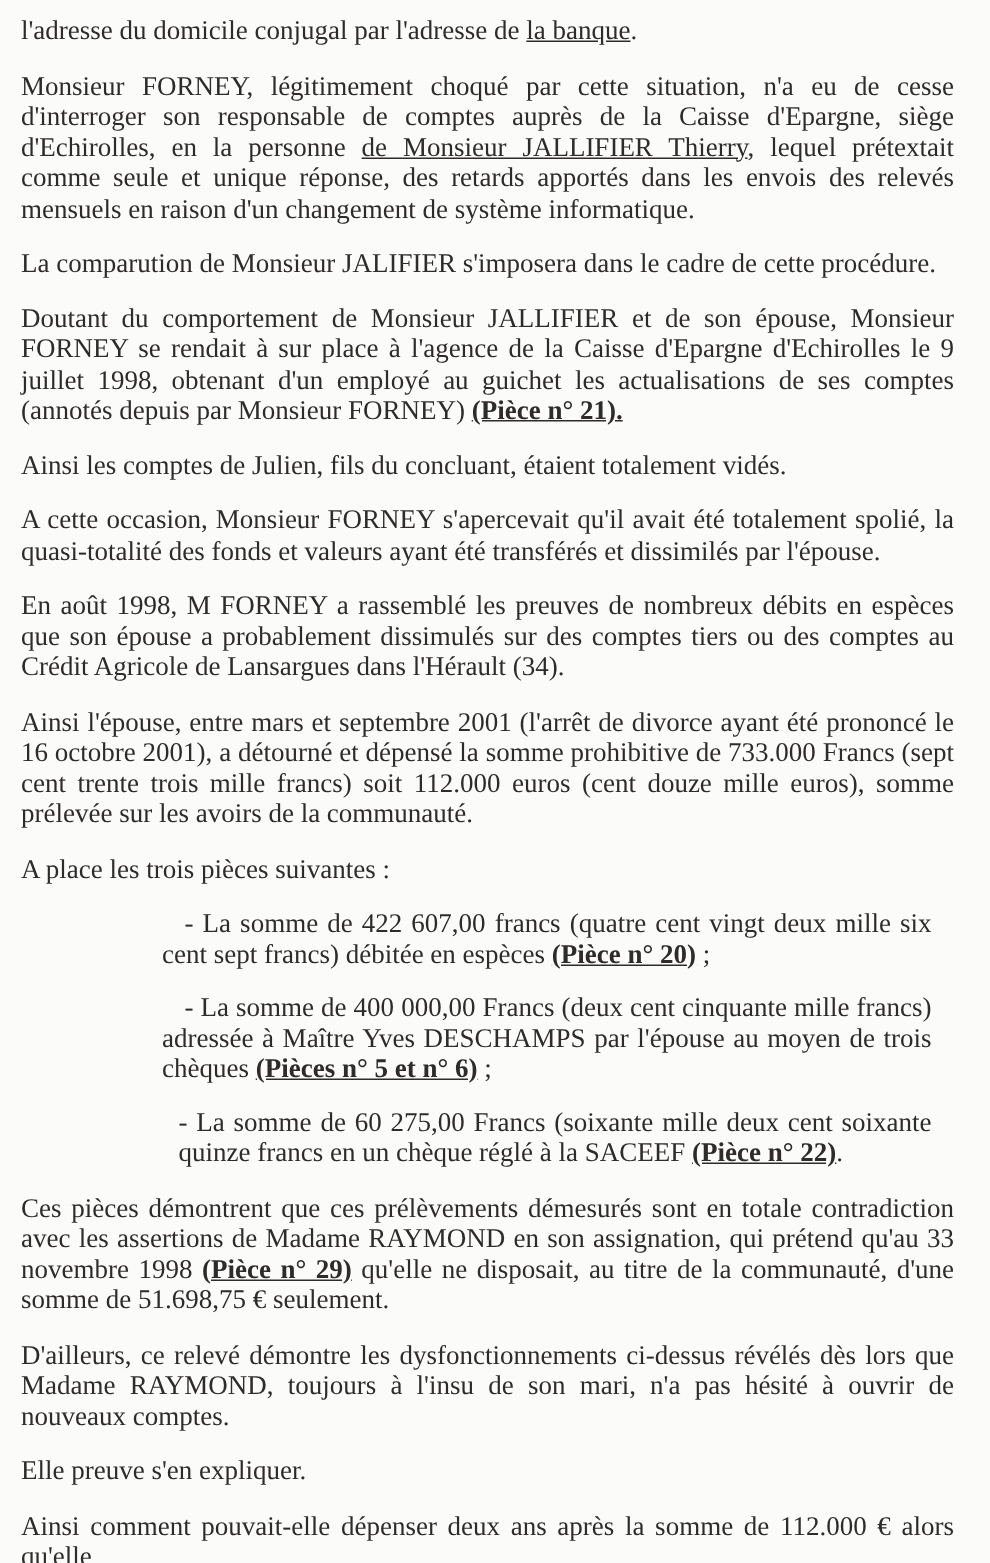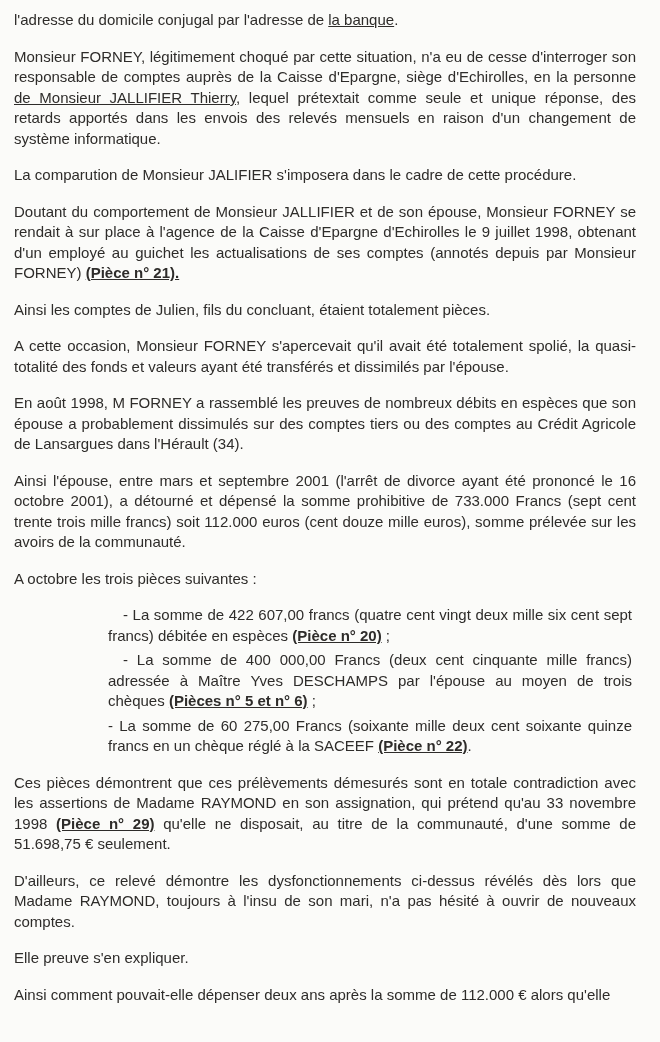--- a/index.html
+++ b/index.html
@@ -5,55 +5,55 @@
   html, body { margin: 0; padding: 0; }
   body {
     width: 660px; height: 1042px;
     background: #fbfbf9;
     overflow: hidden;
   }
   .page {
     box-sizing: border-box;
     width: 660px; height: 800px;
     padding: 10px 24px 0 14px;
-    font-family: Liberation Sans, sans-serif;
-    font-size: 15px;
+    font-family: Liberation Serif, serif;
+    font-size: 18px;
     line-height: 20.5px;
     color: #2e2c2a;
   }
   p.para { margin: 0 0 16px 0; text-align: justify; }
   .exhibit-list { margin: 0 0 16px 90px; }
-  .exhibit-list p.item { margin: 4px; text-align: justify; }
+  .exhibit-list p.item { margin: 15px; text-align: justify; }
   .exhibit-list p.item.deep { margin-left: 4px; text-indent: 15px; }
   .u  { text-decoration: underline; }
   .bu { font-weight: bold; text-decoration: underline; }
   .pagenum { margin-top: 30px; text-align: right; padding-right: 6px; }
 </style>
 </head>
 <body>
 
 <div class="page">
 
   <p class="para"><span>l'adresse du domicile conjugal par l'adresse de </span><span class="u">la banque</span><span>.</span></p>
 
   <p class="para"><span>Monsieur FORNEY, légitimement choqué par cette situation, n'a eu de cesse d'interroger son responsable de comptes auprès de la Caisse d'Epargne, siège d'Echirolles, en la personne </span><span class="u">de Monsieur JALLIFIER Thierry</span><span>, lequel prétextait comme seule et unique réponse, des retards apportés dans les envois des relevés mensuels en raison d'un changement de système informatique.</span></p>
 
   <p class="para"><span>La comparution de Monsieur JALIFIER s'imposera dans le cadre de cette procédure.</span></p>
 
   <p class="para"><span>Doutant du comportement de Monsieur JALLIFIER et de son épouse, Monsieur FORNEY se rendait à sur place à l'agence de la Caisse d'Epargne d'Echirolles le 9 juillet 1998, obtenant d'un employé au guichet les actualisations de ses comptes (annotés depuis par Monsieur FORNEY) </span><span class="bu">(Pièce n° 21).</span></p>
 
-  <p class="para"><span>Ainsi les comptes de Julien, fils du concluant, étaient totalement pièces.</span></p>
+  <p class="para"><span>Ainsi les comptes de Julien, fils du concluant, étaient totalement vidés.</span></p>
 
   <p class="para"><span>A cette occasion, Monsieur FORNEY s'apercevait qu'il avait été totalement spolié, la quasi-totalité des fonds et valeurs ayant été transférés et dissimilés par l'épouse.</span></p>
 
   <p class="para"><span>En août 1998, M FORNEY a rassemblé les preuves de nombreux débits en espèces que son épouse a probablement dissimulés sur des comptes tiers ou des comptes au Crédit Agricole de Lansargues dans l'Hérault (34).</span></p>
 
   <p class="para"><span>Ainsi l'épouse, entre mars et septembre 2001 (l'arrêt de divorce ayant été prononcé le 16 octobre 2001), a détourné et dépensé la somme prohibitive de 733.000 Francs (sept cent trente trois mille francs) soit 112.000 euros (cent douze mille euros), somme prélevée sur les avoirs de la communauté.</span></p>
 
-  <p class="para"><span>A octobre les trois pièces suivantes :</span></p>
+  <p class="para"><span>A place les trois pièces suivantes :</span></p>
 
   <div class="exhibit-list">
     <p class="item deep"><span>- La somme de 422 607,00 francs (quatre cent vingt deux mille six cent sept francs) débitée en espèces </span><span class="bu">(Pièce n° 20)</span><span> ;</span></p>
     <p class="item deep"><span>- La somme de 400 000,00 Francs (deux cent cinquante mille francs) adressée à Maître Yves DESCHAMPS par l'épouse au moyen de trois chèques </span><span class="bu">(Pièces n° 5 et n° 6)</span><span> ;</span></p>
     <p class="item"><span>- La somme de 60 275,00 Francs (soixante mille deux cent soixante quinze francs en un chèque réglé à la SACEEF </span><span class="bu">(Pièce n° 22)</span><span>.</span></p>
   </div>
 
   <p class="para"><span>Ces pièces démontrent que ces prélèvements démesurés sont en totale contradiction avec les assertions de Madame RAYMOND en son assignation, qui prétend qu'au 33 novembre 1998 </span><span class="bu">(Pièce n° 29)</span><span> qu'elle ne disposait, au titre de la communauté, d'une somme de 51.698,75 € seulement.</span></p>
 
   <p class="para"><span>D'ailleurs, ce relevé démontre les dysfonctionnements ci-dessus révélés dès lors que Madame RAYMOND, toujours à l'insu de son mari, n'a pas hésité à ouvrir de nouveaux comptes.</span></p>

